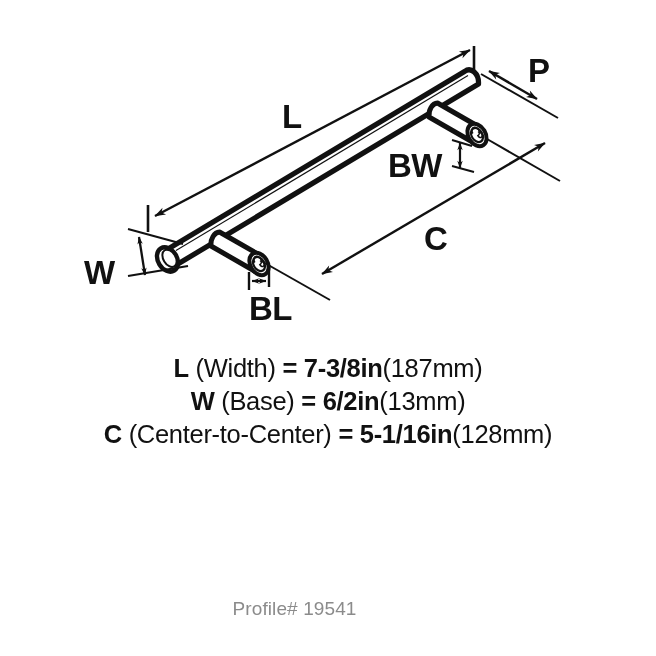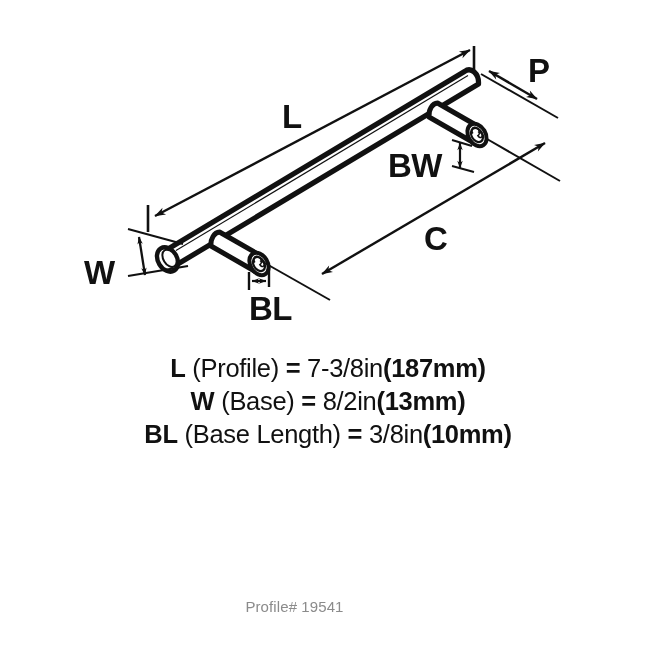--- a/index.html
+++ b/index.html
@@ -63,34 +63,34 @@
   .spec-code {
     font-weight: bold;
   }
   .spec-name {
     font-weight: normal;
   }
   .spec-eq {
     font-weight: bold;
   }
   .spec-imperial {
+    font-weight: bold;
+  }
+  .spec-metric {
     font-weight: normal;
-  }
-  .spec-metric {
-    font-weight: bold;
   }
 
   
   #profile-line {
     position: absolute;
     left: 0;
     top: 598px;
     width: 589px;
     text-align: center;
-    font-size: 15px;
+    font-size: 19px;
     color: #8b8b8b;
     font-weight: normal;
     letter-spacing: 0.1px;
   }
 </style>
 </head>
 <body>
 
 <div id="page">
 
@@ -209,39 +209,39 @@
         <text class="dim-label" x="388" y="177">BW</text>
       </g>
 
     </svg>
   </div>
 
   <div id="spec-list">
 
     <div class="spec-row">
       <span class="spec-code">L</span>
-      <span class="spec-name">(Profile)</span>
+      <span class="spec-name">(Width)</span>
       <span class="spec-eq">=</span>
       <span class="spec-imperial">7-3/8in</span><span class="spec-metric">(187mm)</span>
     </div>
 
     <div class="spec-row">
       <span class="spec-code">W</span>
       <span class="spec-name">(Base)</span>
       <span class="spec-eq">=</span>
-      <span class="spec-imperial">8/2in</span><span class="spec-metric">(13mm)</span>
+      <span class="spec-imperial">6/2in</span><span class="spec-metric">(13mm)</span>
     </div>
 
 
-
     <div class="spec-row">
-      <span class="spec-code">BL</span>
-      <span class="spec-name">(Base Length)</span>
+      <span class="spec-code">C</span>
+      <span class="spec-name">(Center-to-Center)</span>
       <span class="spec-eq">=</span>
-      <span class="spec-imperial">3/8in</span><span class="spec-metric">(10mm)</span>
+      <span class="spec-imperial">5-1/16in</span><span class="spec-metric">(128mm)</span>
     </div>
 
 
+
   </div>
 
   <div id="profile-line">Profile# 19541</div>
 
 </div>
 
 </body></html>

